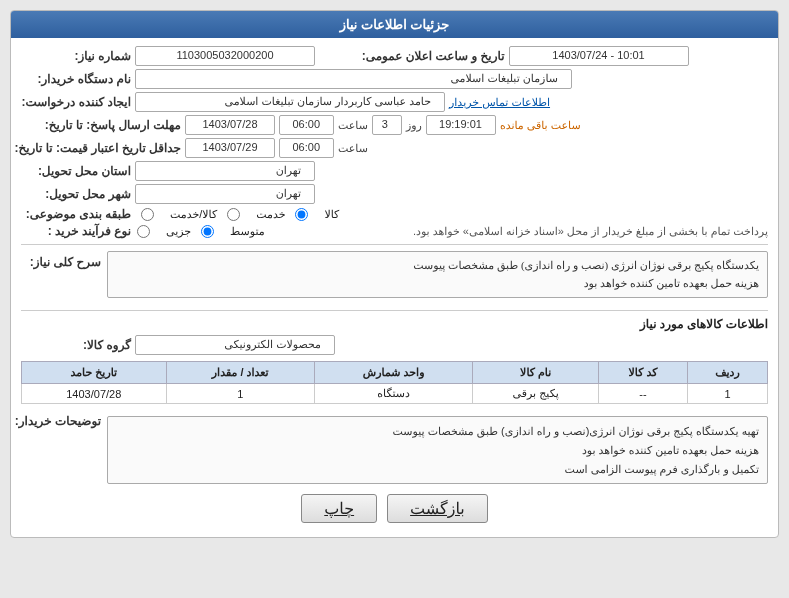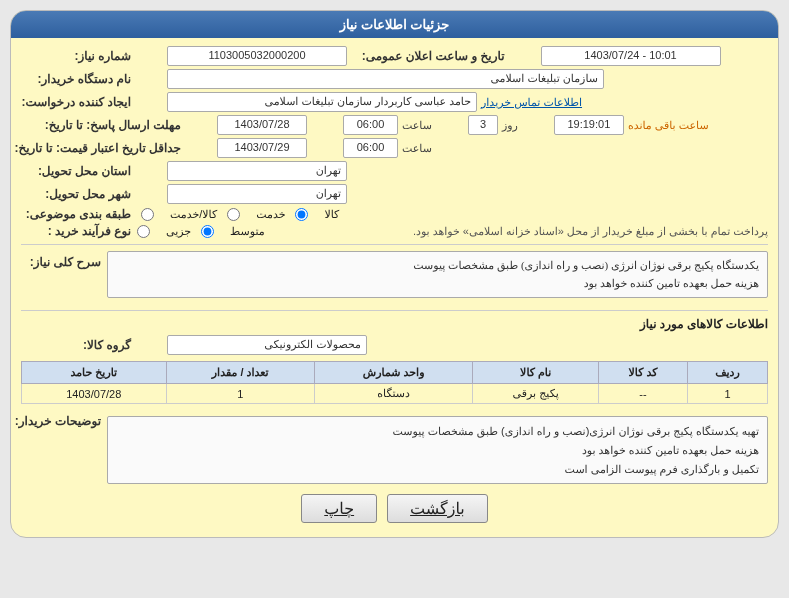--- a/index.html
+++ b/index.html
@@ -10,23 +10,23 @@
       font-size: 12px;
       color: #222;
     }
     .page-wrapper {
       width: 789px;
       min-height: 598px;
       background: #e8e8e8;
       padding: 10px;
     }
     .main-card {
-      background: #fef9c3;
+      background: #ffffff;
       border: 1px solid #bbb;
-      border-radius: 16px;
+      border-radius: 4px;
       overflow: hidden;
     }
     .card-header {
       background: linear-gradient(to bottom, #4a7ab5, #2e5f9e);
       color: #fff;
       text-align: center;
       padding: 6px 10px;
       font-size: 13px;
       font-weight: bold;
     }
@@ -36,27 +36,26 @@
     .label-cell {
       color: #333;
       font-weight: bold;
       white-space: nowrap;
       text-align: right;
       width: 110px;
     }
     .input-box {
       border: 1px solid #aaa;
       background: #fff;
-      padding: 2px 5px;
+      padding: 2px 13px;
       border-radius: 2px;
       min-height: 20px;
       display: inline-block;
       font-size: 11px;
       color: #333;
-      margin-left: 32px;
     }
     .input-wide { width: 220px; }
     .input-num { width: 40px; text-align: center; }
     .link-text {
       color: #0055aa;
       text-decoration: underline;
       cursor: pointer;
       font-size: 11px;
     }
     .row-label {

